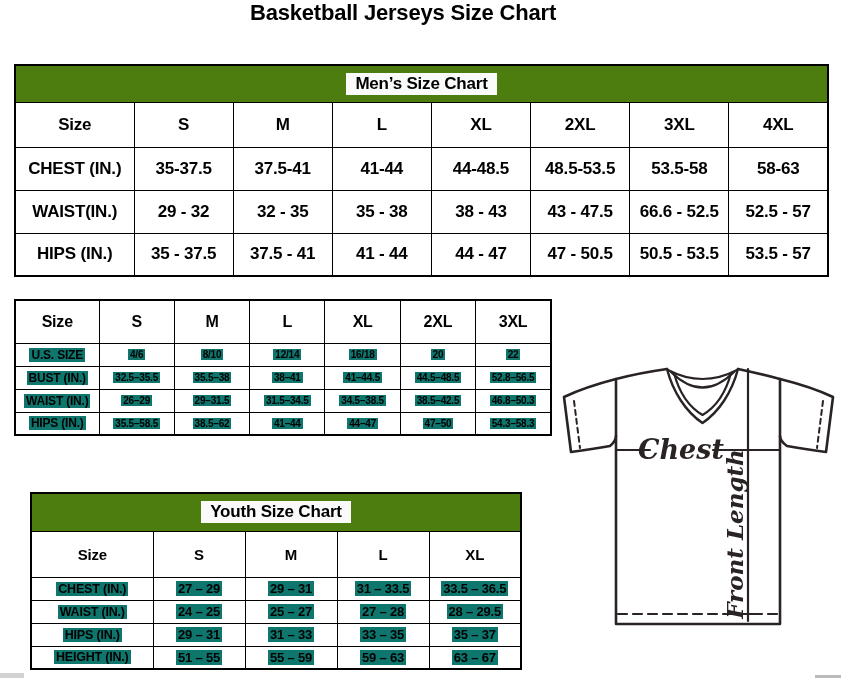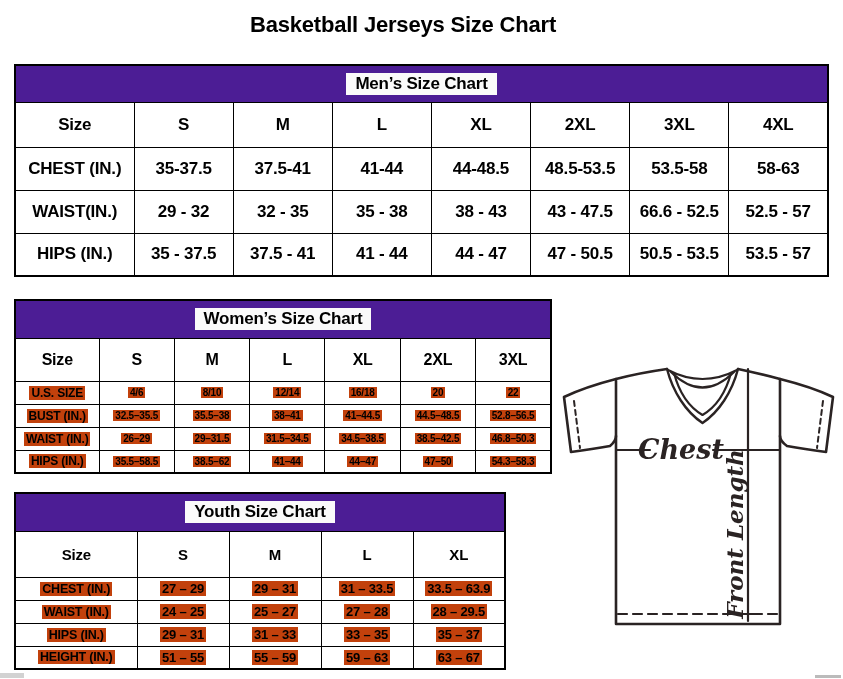--- a/index.html
+++ b/index.html
@@ -1,45 +1,45 @@
 <!DOCTYPE html>
 <html><head>
 <meta charset="utf-8">
 <style>
   * { box-sizing: border-box; }
   html,body { margin:0; padding:0; background:#ffffff; }
   body { font-family:"Liberation Sans", sans-serif; }
   .page { position:relative; width:843px; height:679px; background:#fff; overflow:hidden; }
 
-  .title { position:absolute; top:12px; left:0; width:806px; margin:0; text-align:center;
+  .title { position:absolute; top:0; left:0; width:806px; margin:0; text-align:center;
            font-size:22px; font-weight:700; color:#000; letter-spacing:-0.2px; }
 
   table.sheet { position:absolute; border-collapse:collapse; table-layout:fixed;
                 border:2px solid #000; background:#fff; }
   table.sheet th, table.sheet td { border:1px solid #000; text-align:center; vertical-align:middle;
                 padding:0; color:#000; font-weight:700; letter-spacing:-0.2px; }
-  .band { background:#4c1d95; }
+  .band { background:#4d7c0f; }
   .band-hl { background:#fafafa; padding:1px 9px; display:inline-block; }
   .hl { display:inline-block; padding:0 2px; }
-  .hl-values .hl { background:#c2410c; }
+  .hl-values .hl { background:#0f766e; }
 
   .t-men   { left:14px; top:64px;  width:815px; }
   .t-men   col.c0 { width:119px; }
   .t-men   .band-row { height:37px; } .t-men .band { font-size:17px; }
   .t-men   .hdr-row  { height:45px; } .t-men .hdr  { font-size:17px; }
   .t-men   .data-row { height:43px; } .t-men .rowlabel, .t-men .val { font-size:17px; }
 
   .t-women { left:14px; top:299px; width:538px; }
   .t-women col.c0 { width:84px; }
   .t-women .band-row { height:38px; } .t-women .band { font-size:17px; }
   .t-women .hdr-row  { height:43px; } .t-women .hdr  { font-size:16px; }
   .t-women .data-row { height:23px; }
   .t-women .rowlabel { font-size:12px; } .t-women .val { font-size:10px; }
 
-  .t-youth { left:14px; top:492px; width:492px; }
+  .t-youth { left:30px; top:492px; width:492px; }
   .t-youth col.c0 { width:122px; }
   .t-youth .band-row { height:38px; } .t-youth .band { font-size:17px; }
   .t-youth .hdr-row  { height:46px; } .t-youth .hdr  { font-size:15px; }
   .t-youth .data-row { height:23px; }
   .t-youth .rowlabel { font-size:12.5px; } .t-youth .val { font-size:13px;margin-left:20px; }
 
   .jersey { position:absolute; left:560px; top:362px; width:282px; height:266px; }
   .jersey text { font-family:"DejaVu Serif", serif; font-style:italic; font-weight:700; }
 
   .strip { position:absolute; }
@@ -117,23 +117,20 @@
     <colgroup>
         <col class="c0">
         <col>
         <col>
         <col>
         <col>
         <col>
         <col>
       </colgroup>
   <thead>
-        <tr class="band-row">
-          <th class="band" colspan="7"><span class="band-hl">Women’s Size Chart</span></th>
-        </tr>
         <tr class="hdr-row">
           <th class="hdr">Size</th>
           <th class="hdr">S</th>
           <th class="hdr">M</th>
           <th class="hdr">L</th>
           <th class="hdr">XL</th>
           <th class="hdr">2XL</th>
           <th class="hdr">3XL</th>
         </tr>
       </thead>
@@ -196,21 +193,21 @@
           <th class="hdr">L</th>
           <th class="hdr">XL</th>
         </tr>
       </thead>
       <tbody>
         <tr class="data-row">
           <th class="rowlabel"><span class="hl">CHEST (IN.)</span></th>
           <td class="val"><span class="hl">27 – 29</span></td>
           <td class="val"><span class="hl">29 – 31</span></td>
           <td class="val"><span class="hl">31 – 33.5</span></td>
-          <td class="val"><span class="hl">33.5 – 63.9</span></td>
+          <td class="val"><span class="hl">33.5 – 36.5</span></td>
         </tr>
         <tr class="data-row">
           <th class="rowlabel"><span class="hl">WAIST (IN.)</span></th>
           <td class="val"><span class="hl">24 – 25</span></td>
           <td class="val"><span class="hl">25 – 27</span></td>
           <td class="val"><span class="hl">27 – 28</span></td>
           <td class="val"><span class="hl">28 – 29.5</span></td>
         </tr>
         <tr class="data-row">
           <th class="rowlabel"><span class="hl">HIPS (IN.)</span></th>

